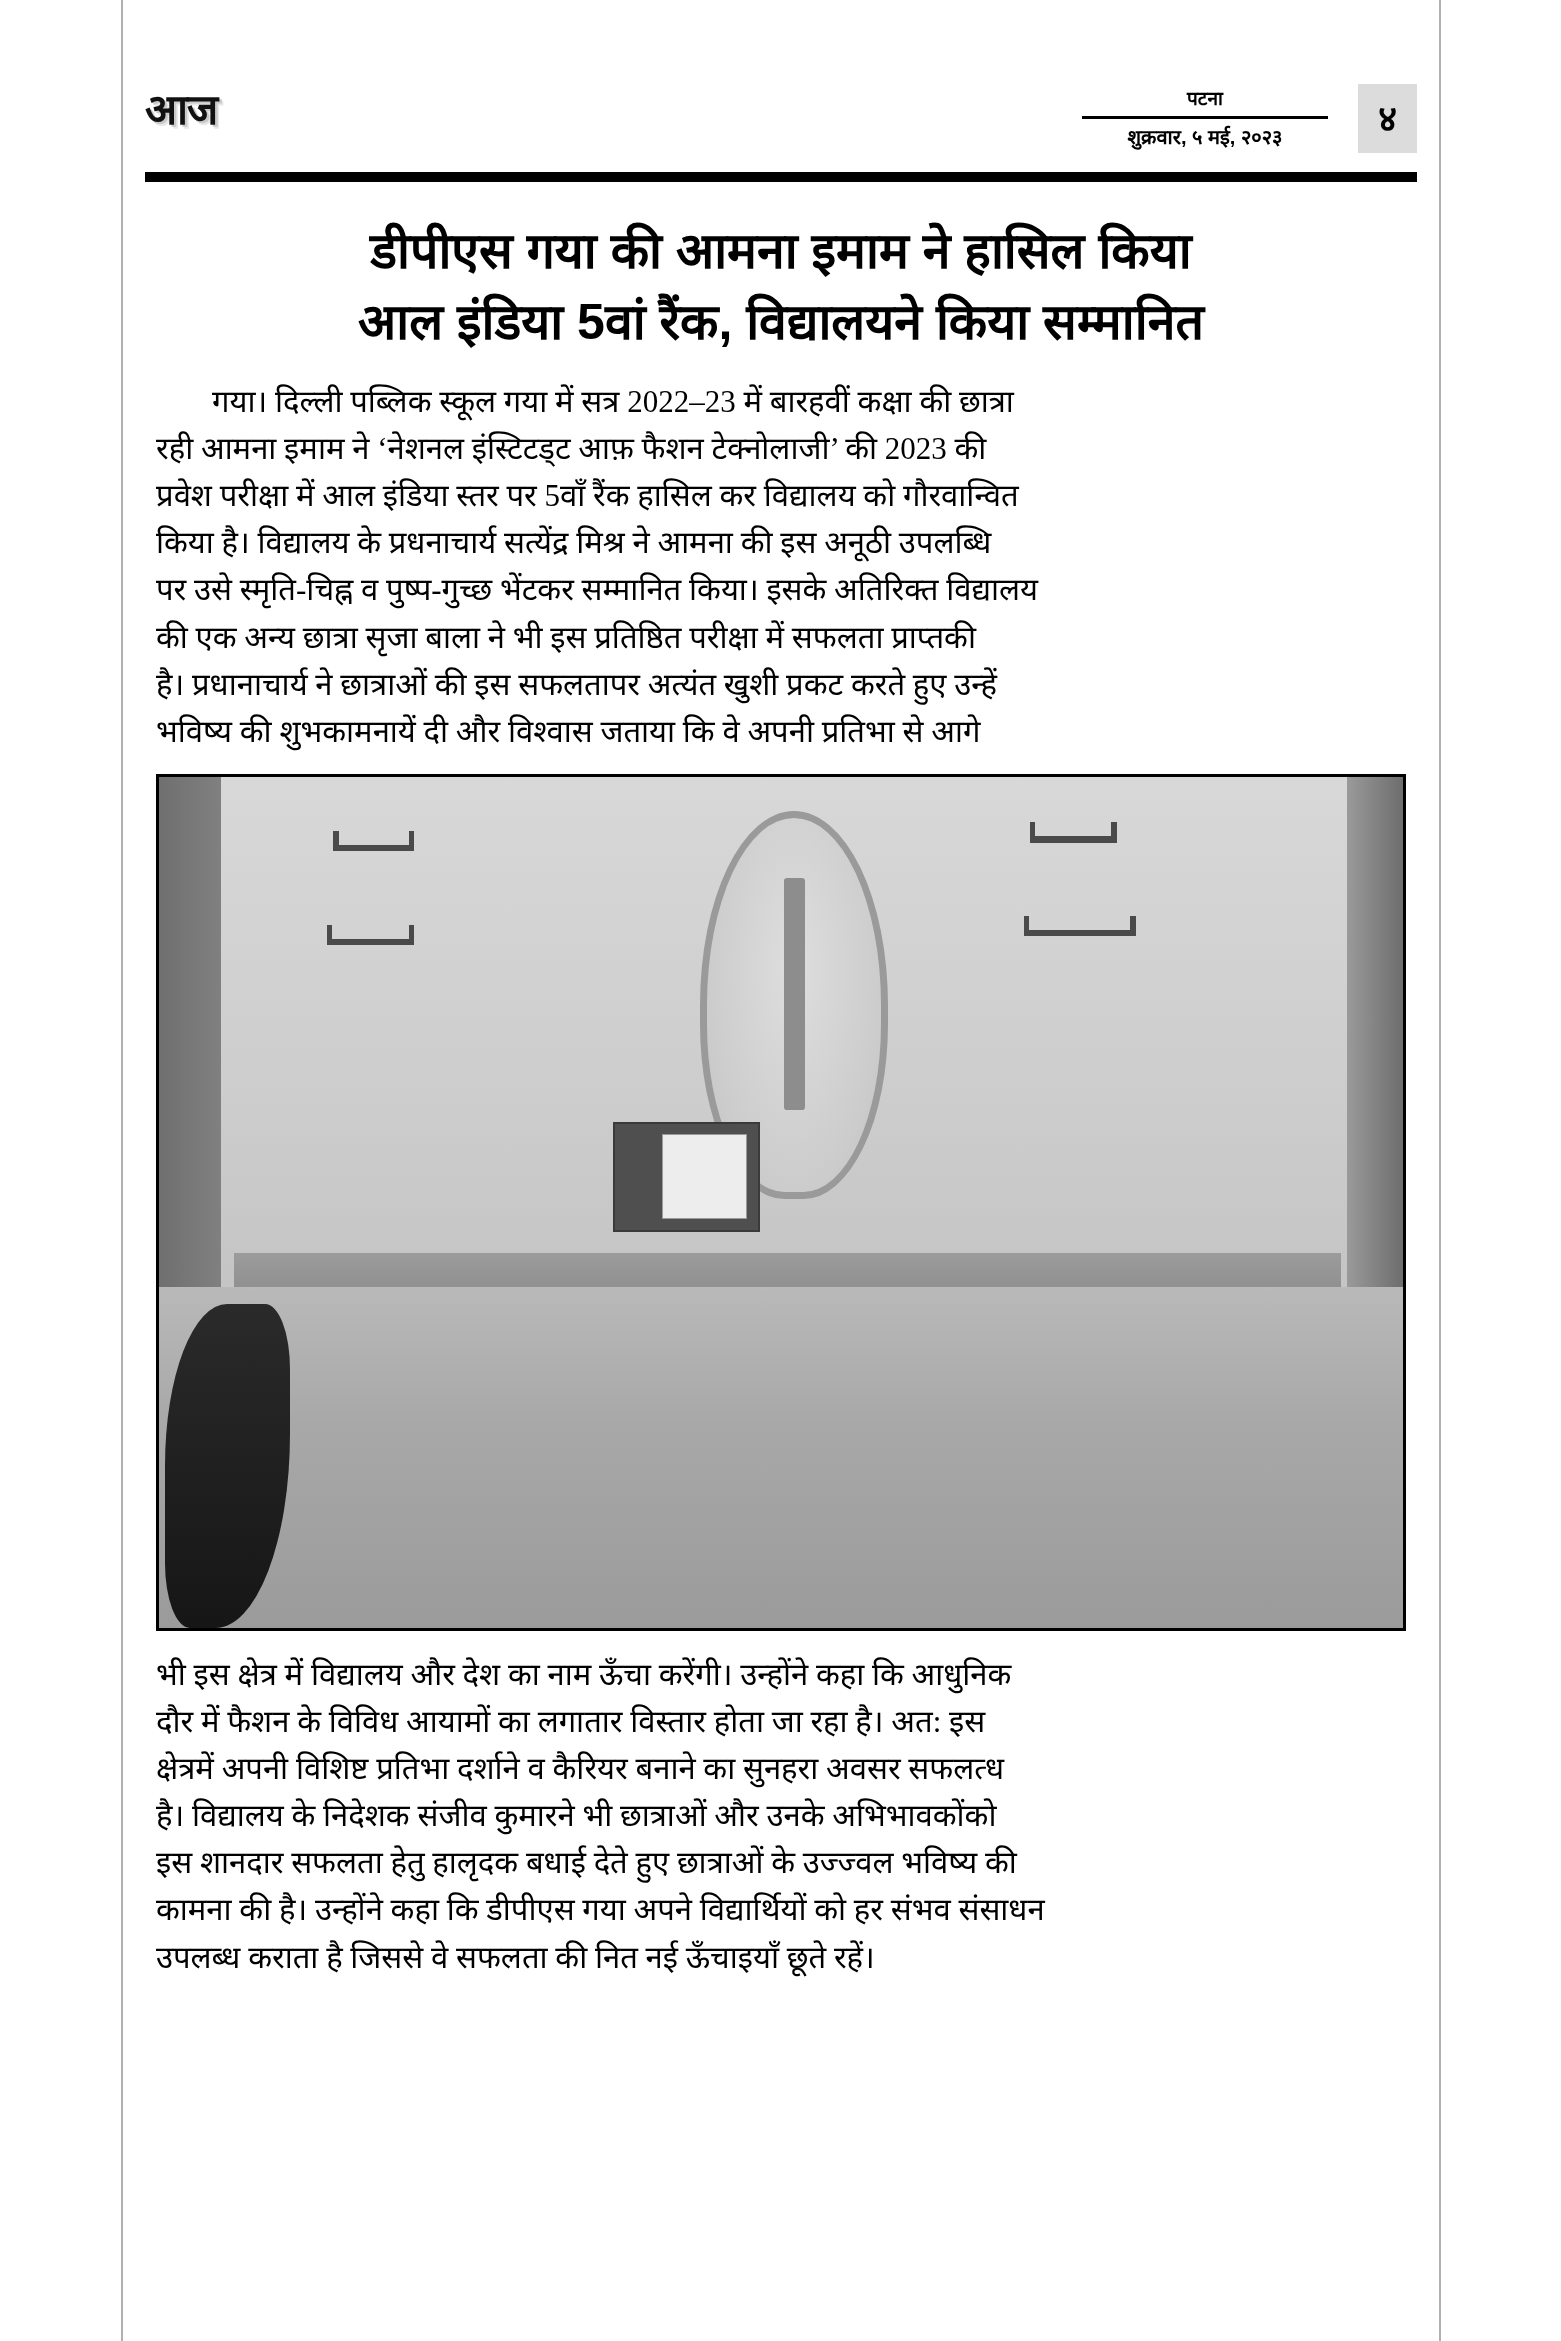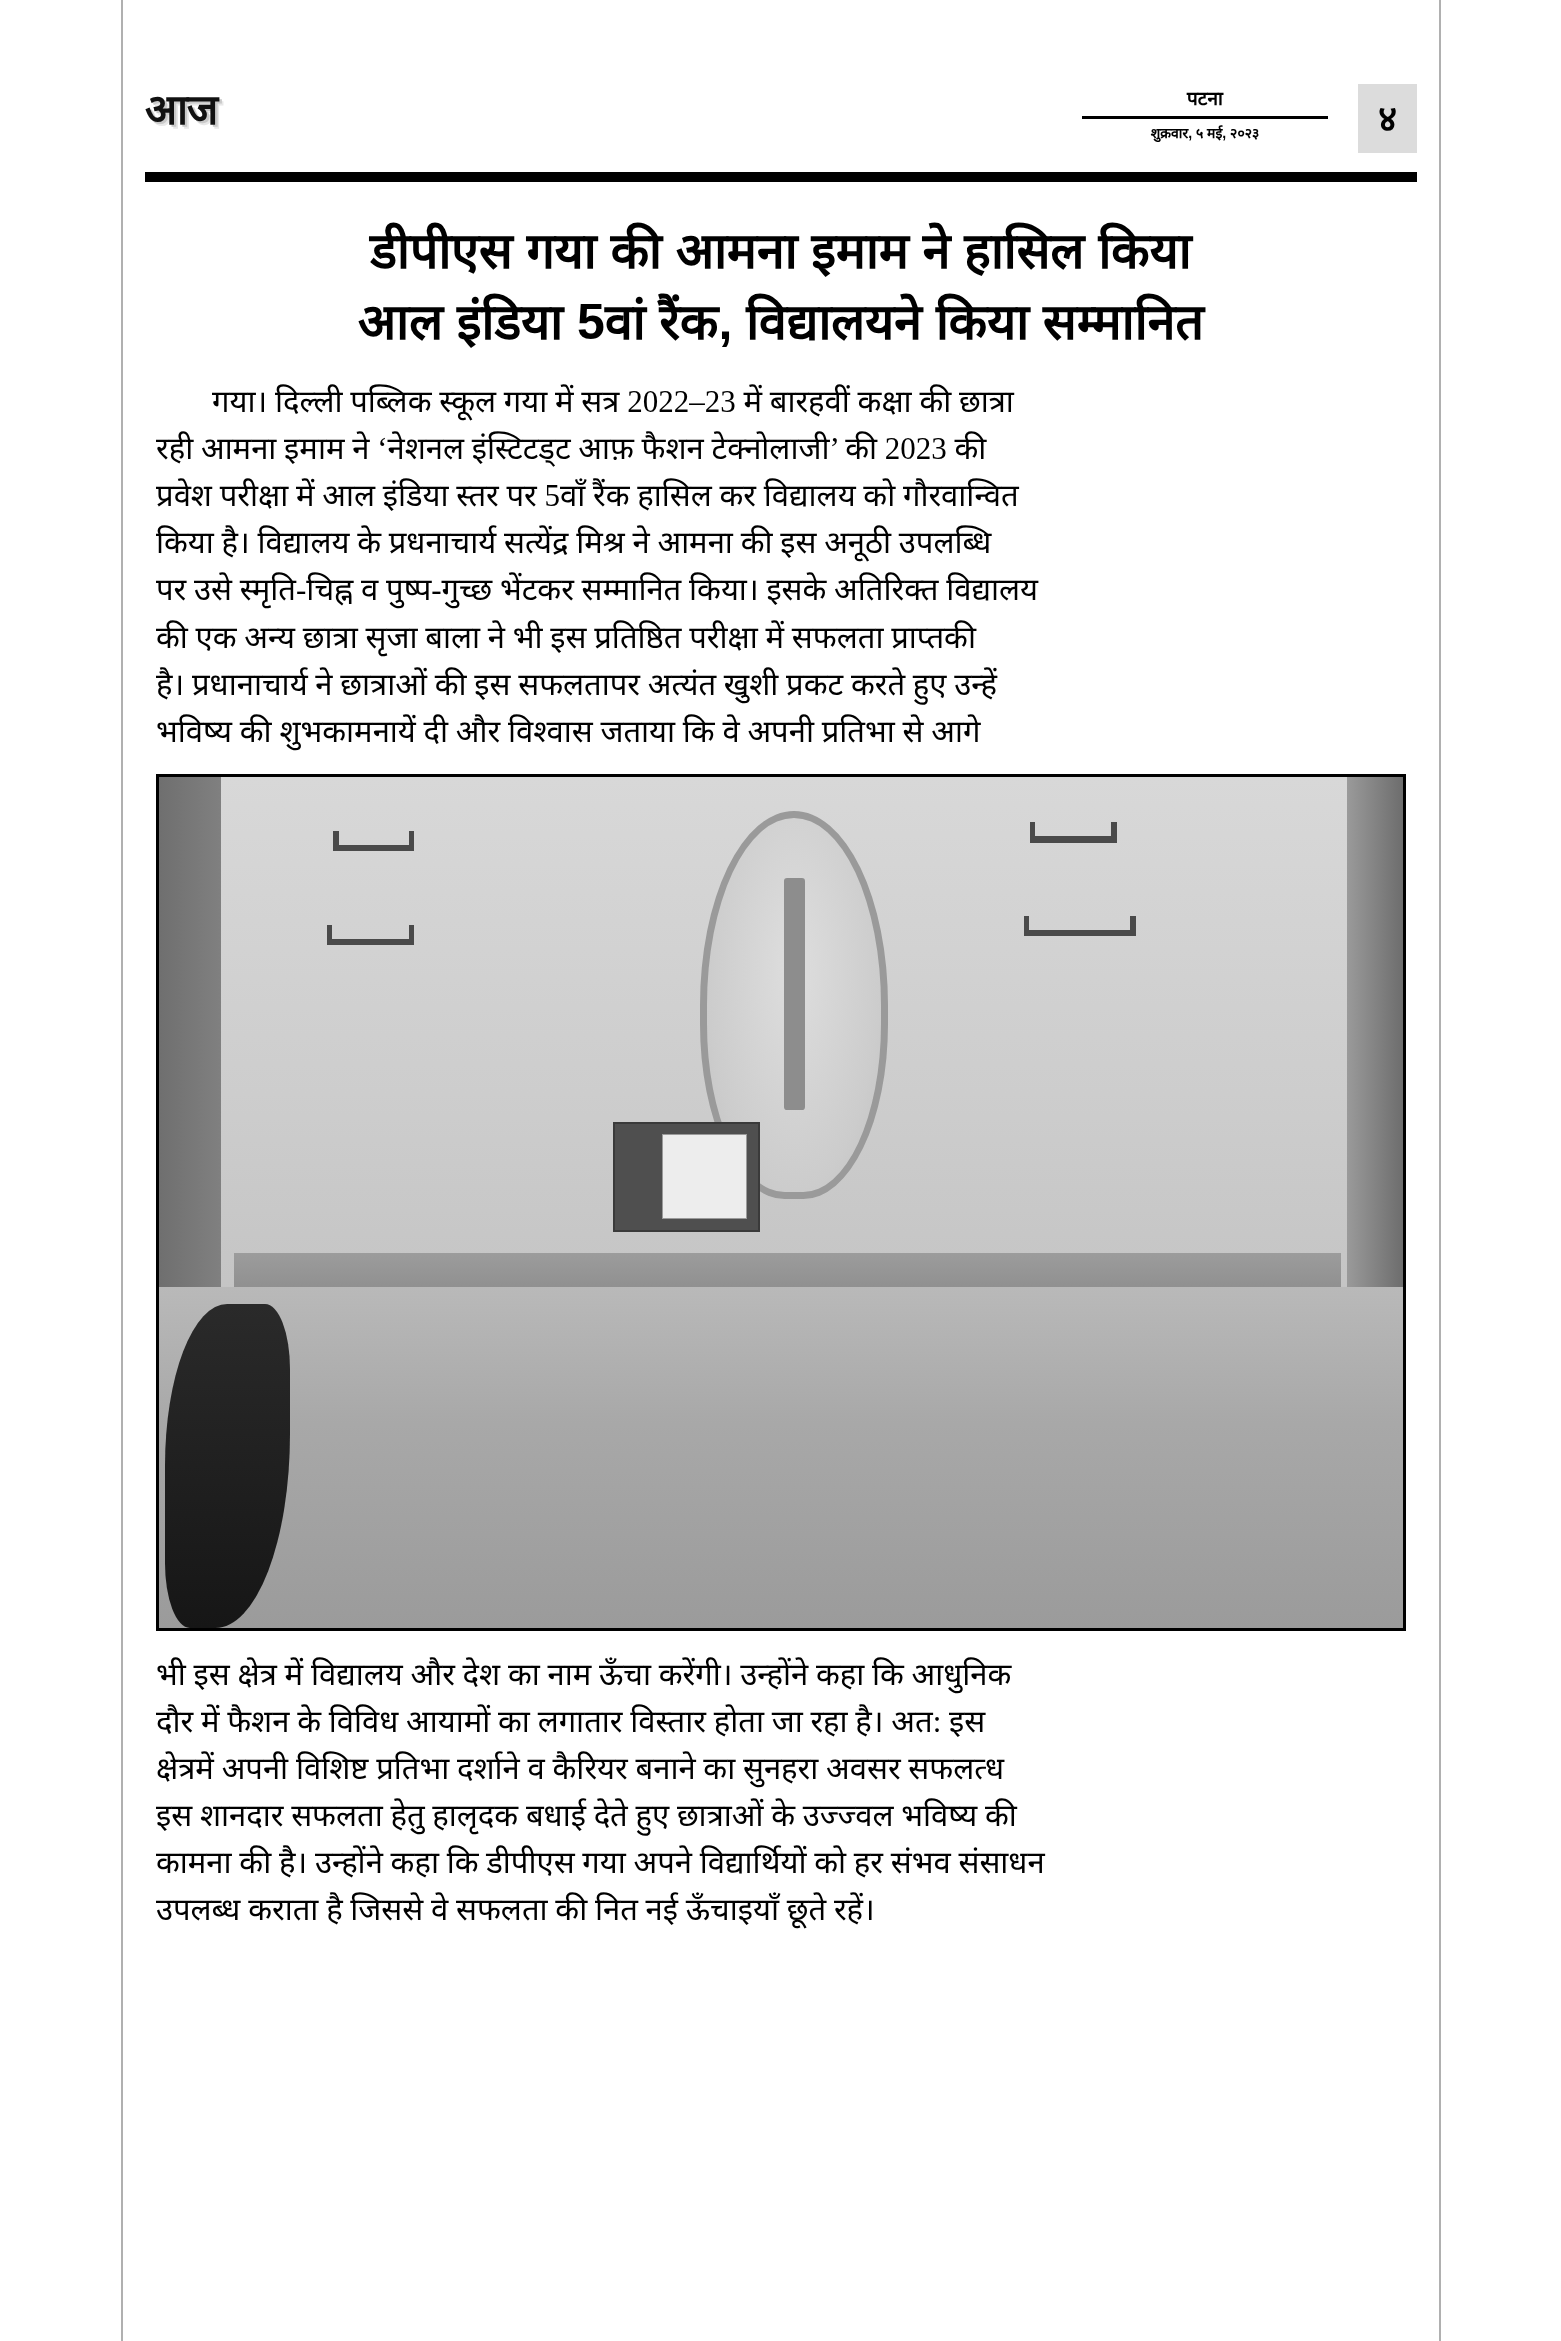--- a/index.html
+++ b/index.html
@@ -93,21 +93,21 @@
     line-height: 1.25;
     text-align: center;
   }
   .dateblock .sep {
     height: 3.9px;
     background: #000;
     margin: 4.7px 6.2px 5.5px 6.2px;
   }
   .dateblock .date {
     font-family: "Liberation Sans", "DejaVu Sans", sans-serif;
-    font-size: 14px;
+    font-size: 20px;
     font-weight: 700;
     line-height: 1.2;
   }
   .pagenum {
     position: absolute;
     right: 0;
     top: 0;
     width: 59px;
     height: 69px;
     background: #dcdcdc;
@@ -393,20 +393,21 @@
 
         <div class="plant" data-interactable="false" style="left:0.5%; top:62%; width:10%; height:38%;"></div>
 
       </div>
     </div>
 
     <div class="body-para" data-interactable="false">
       <span class="ln" data-interactable="false">भी इस क्षेत्र में विद्यालय और देश का नाम ऊँचा करेंगी। उन्होंने कहा कि आधुनिक</span>
       <span class="ln" data-interactable="false">दौर में फैशन के विविध आयामों का लगातार विस्तार होता जा रहा है। अत: इस</span>
       <span class="ln" data-interactable="false">क्षेत्रमें अपनी विशिष्ट प्रतिभा दर्शाने व कैरियर बनाने का सुनहरा अवसर सफलत्ध</span>
+      <span class="ln" data-interactable="false">है। विद्यालय के निदेशक संजीव कुमारने भी छात्राओं और उनके अभिभावकोंको</span>
       <span class="ln" data-interactable="false">इस शानदार सफलता हेतु हालृदक बधाई देते हुए छात्राओं के उज्ज्वल भविष्य की</span>
       <span class="ln" data-interactable="false">कामना की है। उन्होंने कहा कि डीपीएस गया अपने विद्यार्थियों को हर संभव संसाधन</span>
       <span class="ln" data-interactable="false">उपलब्ध कराता है जिससे वे सफलता की नित नई ऊँचाइयाँ छूते रहें।</span>
     </div>
 
   </div>
 </div>
 
 
 </body></html>

